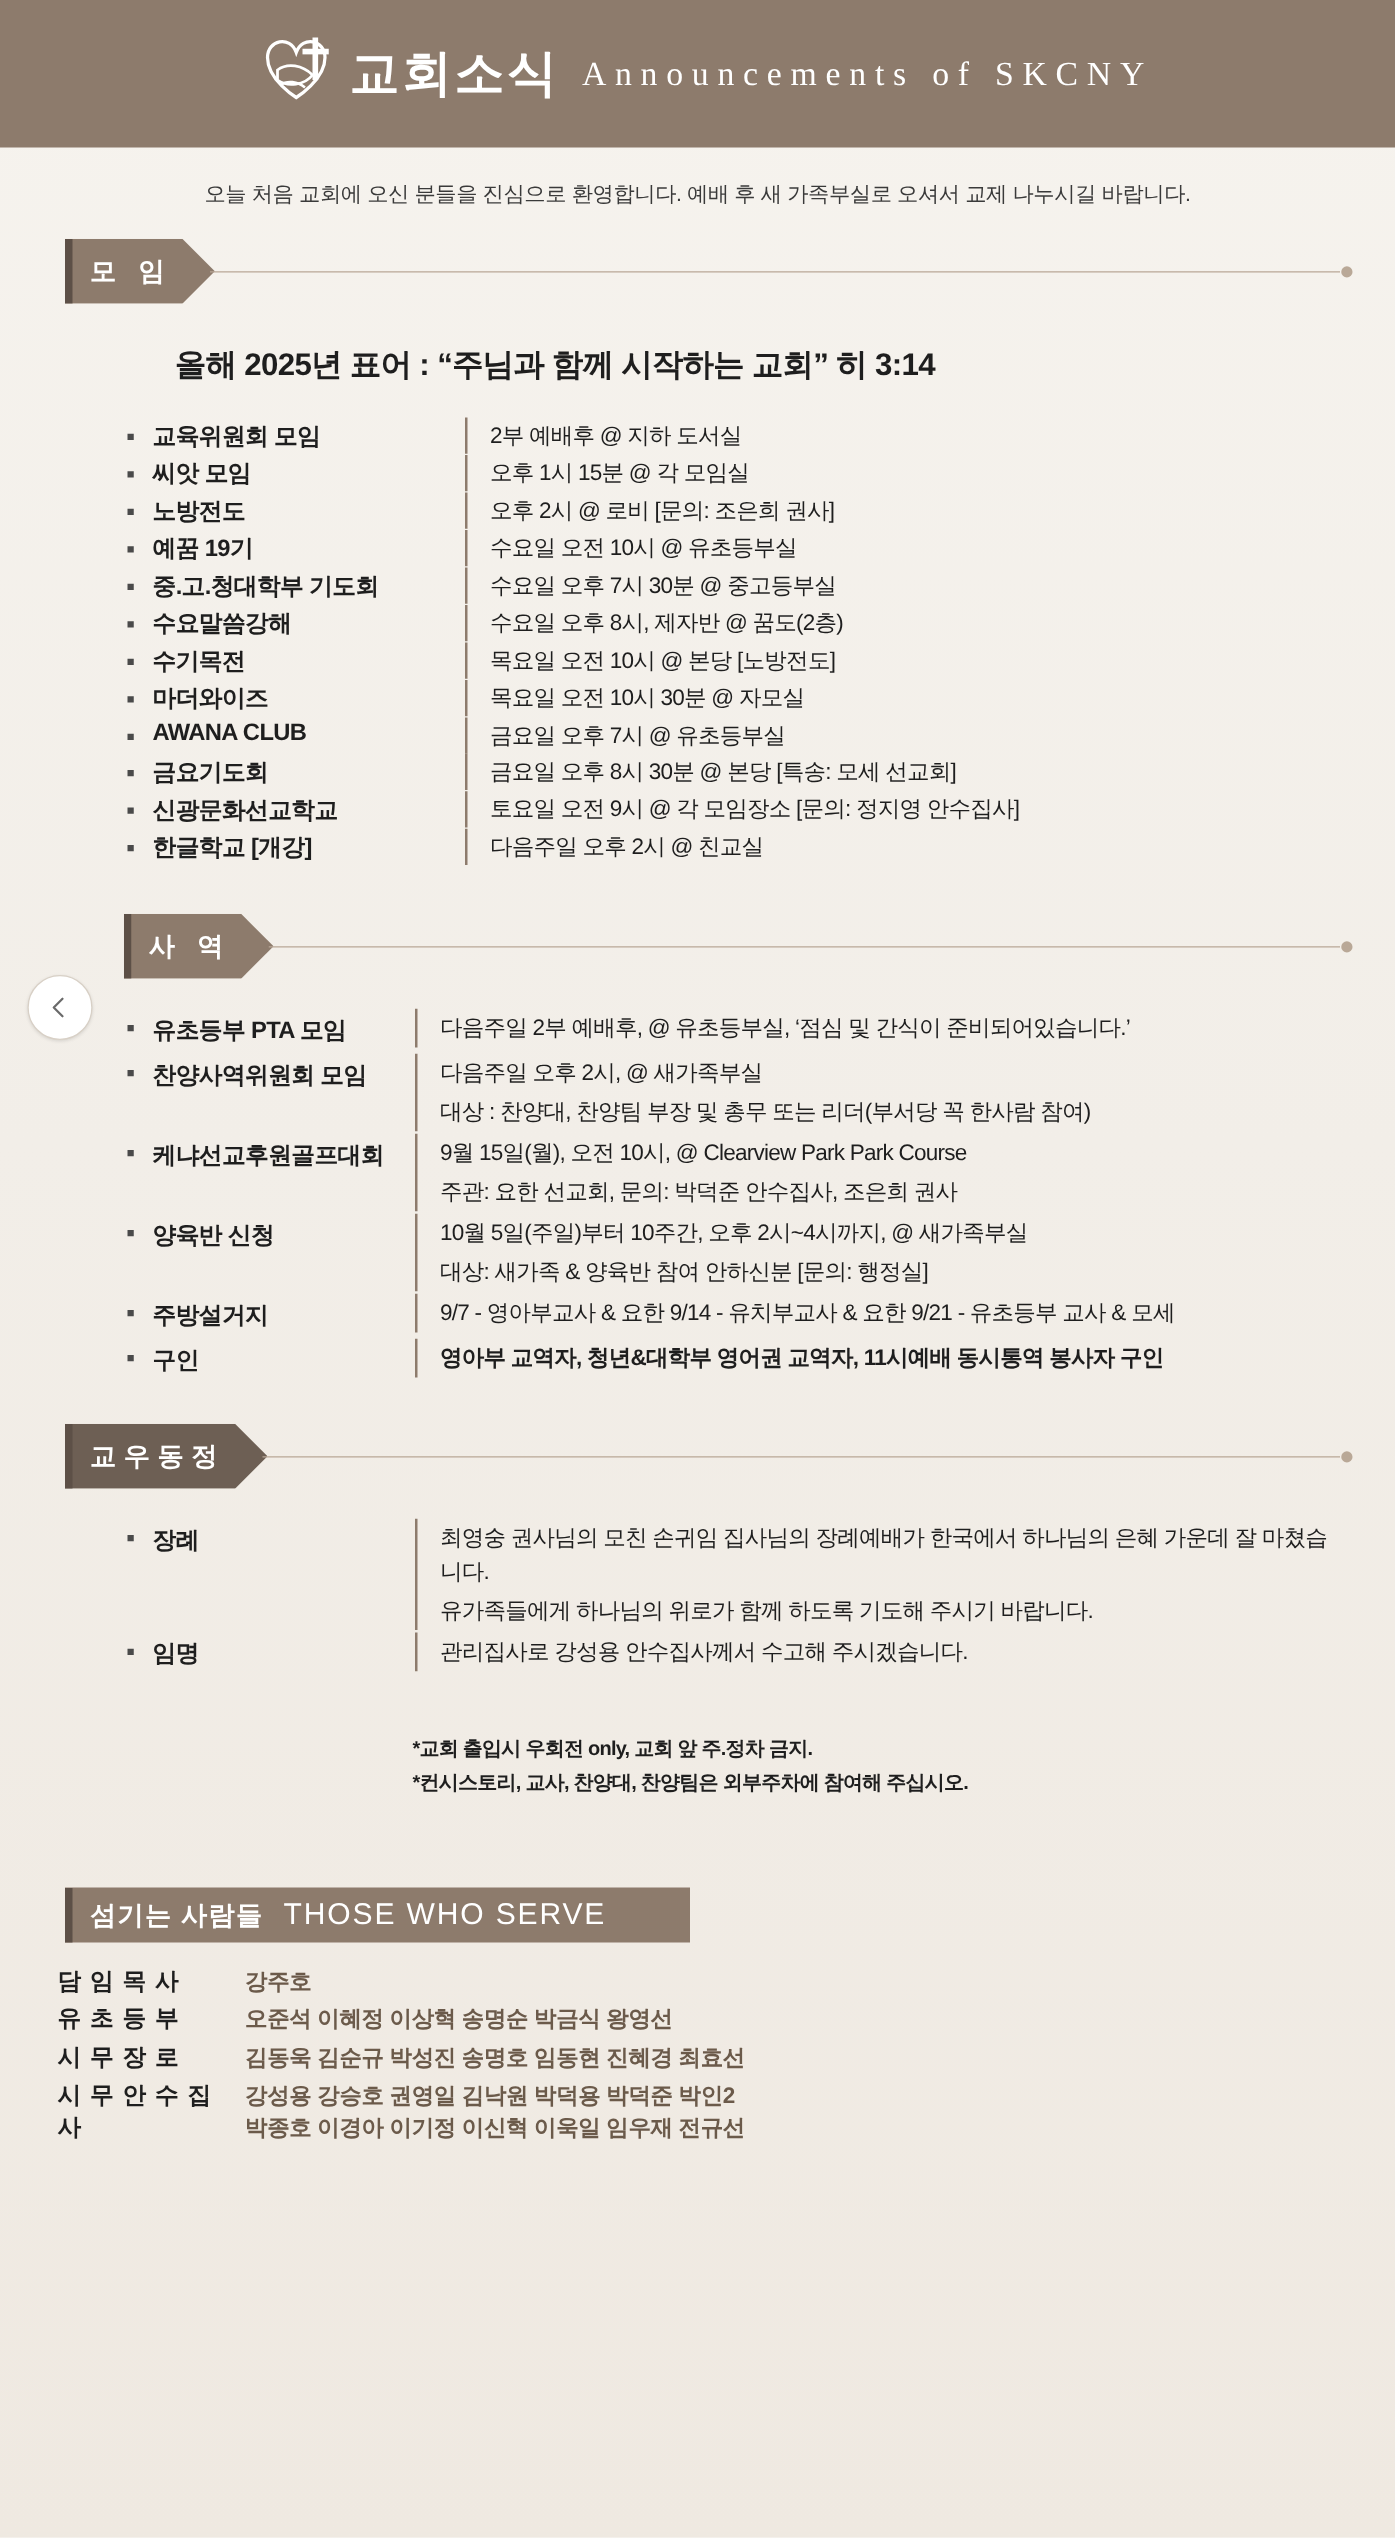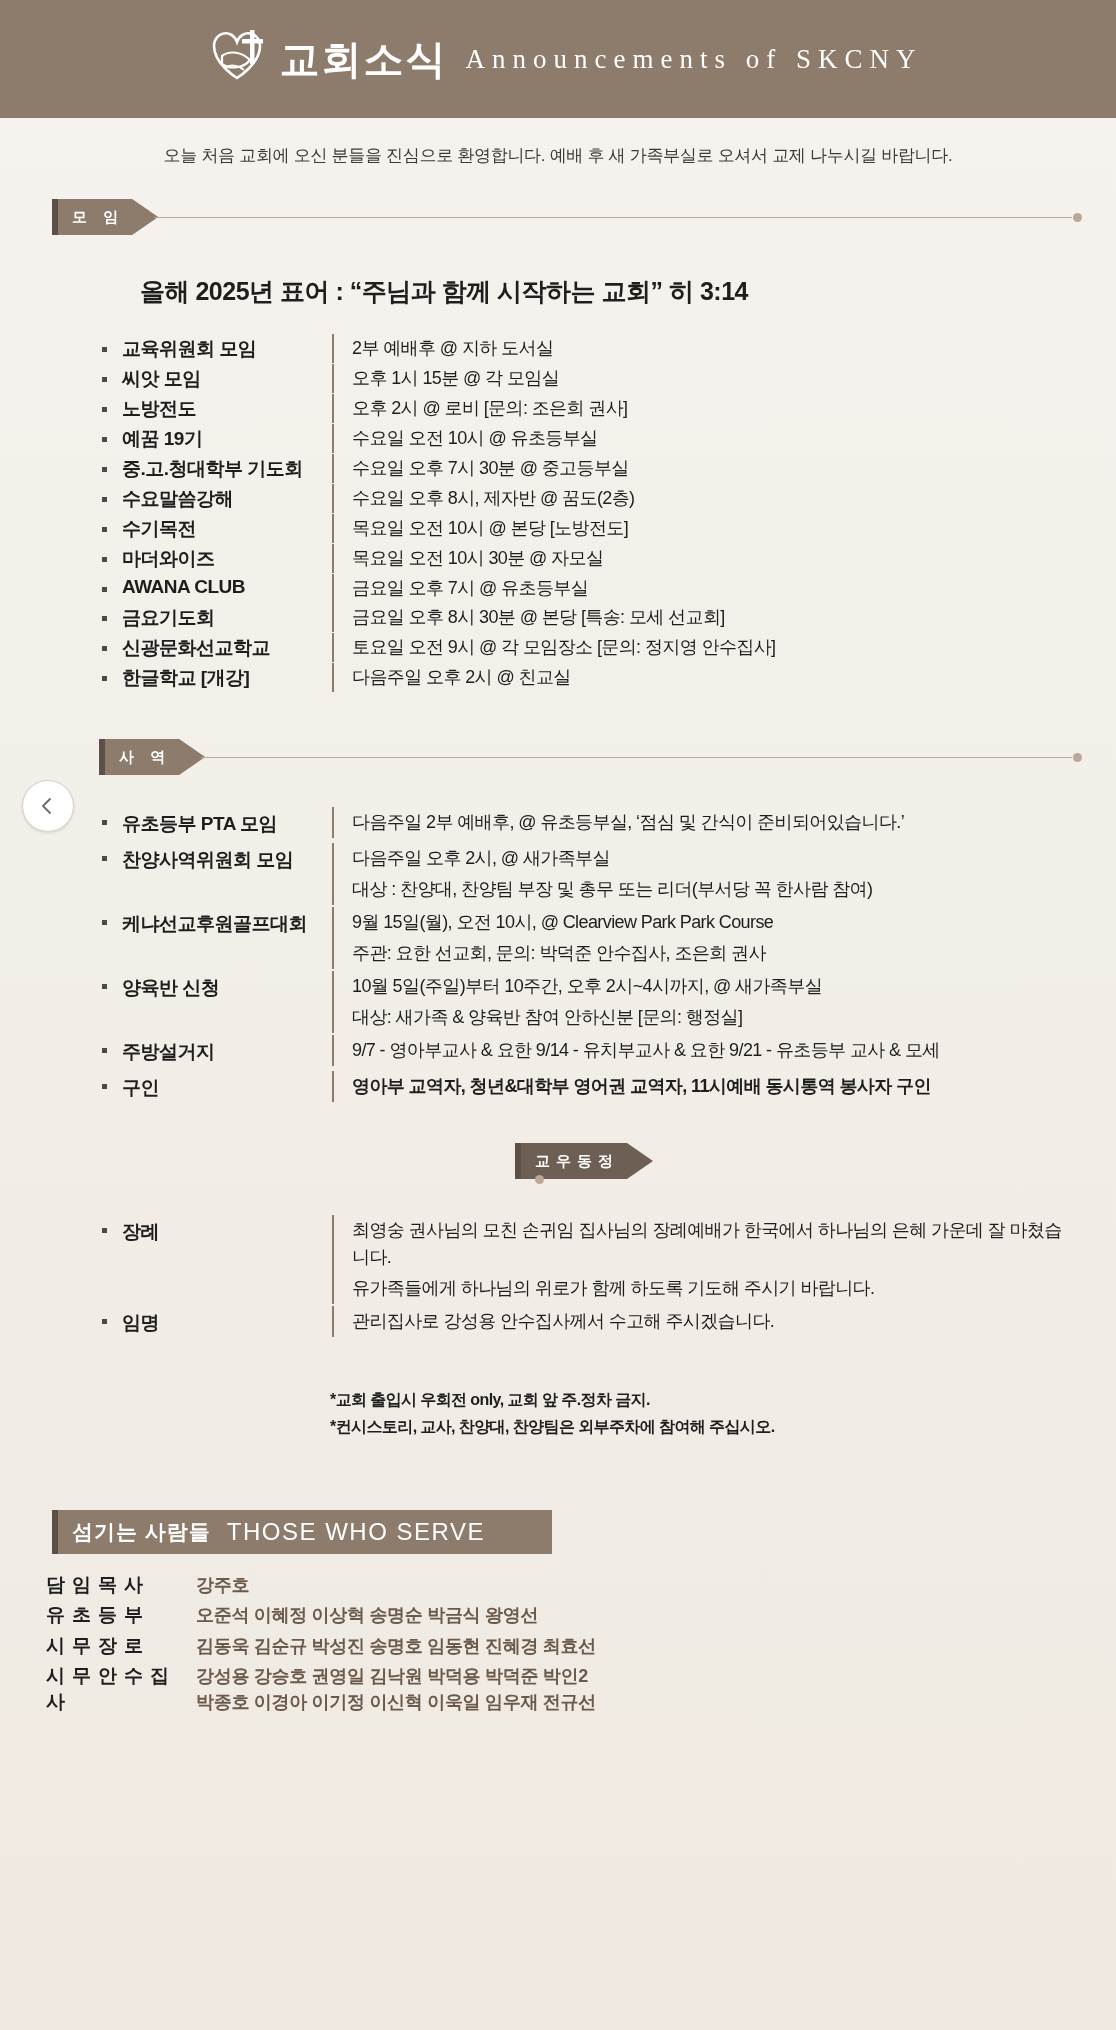--- a/index.html
+++ b/index.html
@@ -67,28 +67,28 @@
   
   .section-banner {
     position: relative;
     height: 44px;
     margin: 12px 0 0 0;
     display: flex;
     align-items: center;
   }
   .banner-shape {
     position: relative;
-    height: 36px;
+    height: 52px;
     display: flex;
     align-items: center;
     margin-left: 52px;
     padding: 0 34px 0 20px;
     background: #8d7b6c;
     color: #ffffff;
-    font-size: 15px;
+    font-size: 21px;
     font-weight: bold;
     letter-spacing: 6px;
     clip-path: polygon(0 0, calc(100% - 26px) 0, 100% 50%, calc(100% - 26px) 100%, 0 100%);
     box-shadow: inset 6px 0 0 #5d5047;
     text-align: center;
   }
   .banner-line {
     flex: 1;
     height: 1px;
     background: #b9a897;
@@ -149,21 +149,21 @@
   }
   .item-value {
     font-size: 18px;
     color: #1e1e1e;
     line-height: 1.5;
     letter-spacing: -0.6px;
     padding: 2px 0;
   }
   .item-value.bold { font-weight: bold; }
 
-  .items.tight .item-row { margin-bottom: 0px; }
+  .items.tight .item-row { margin-bottom: 0px; gap: 40px; }
   .items.tight .item-label { padding-top: 2px; padding-bottom: 2px; }
   .items.tight .item-value { padding: 1px 0; }
 
   .ministry .item-label { width: 232px; flex: 0 0 232px; }
 
   
   .notes {
     padding: 44px 0 0 330px;
     font-size: 16px;
     font-weight: bold;
@@ -381,21 +381,21 @@
       </div>
     </div>
     <div class="item-row">
       <div class="item-label">구인</div>
       <div class="item-values">
         <div class="item-value bold">영아부 교역자, 청년&amp;대학부 영어권 교역자, 11시예배 동시통역 봉사자 구인</div>
       </div>
     </div>
   </div>
 
-  <div class="section-banner banner-dark" style="margin-top:38px;flex-direction:column;">
+  <div class="section-banner banner-dark" style="margin-top:38px;">
     <div class="banner-shape">교우동정</div>
     <div class="banner-line"></div>
   </div>
 
   <div class="items" style="padding-top:28px;">
     <div class="item-row">
       <div class="item-label">장례</div>
       <div class="item-values">
         <div class="item-value">최영숭 권사님의 모친 손귀임 집사님의 장례예배가 한국에서 하나님의 은혜 가운데 잘 마쳤습니다.</div>
         <div class="item-value">유가족들에게 하나님의 위로가 함께 하도록 기도해 주시기 바랍니다.</div>

